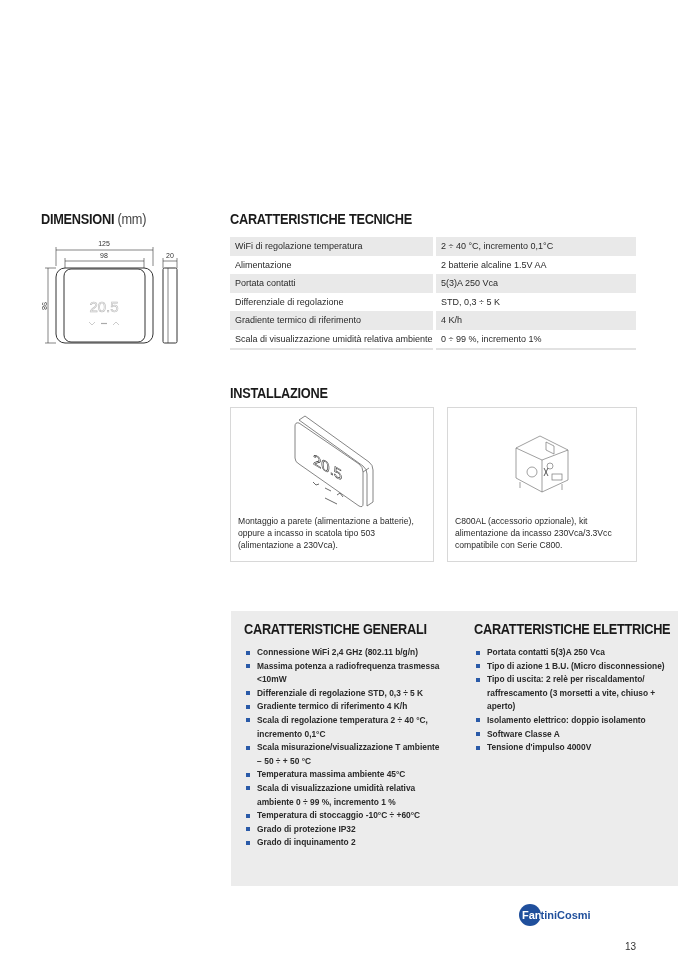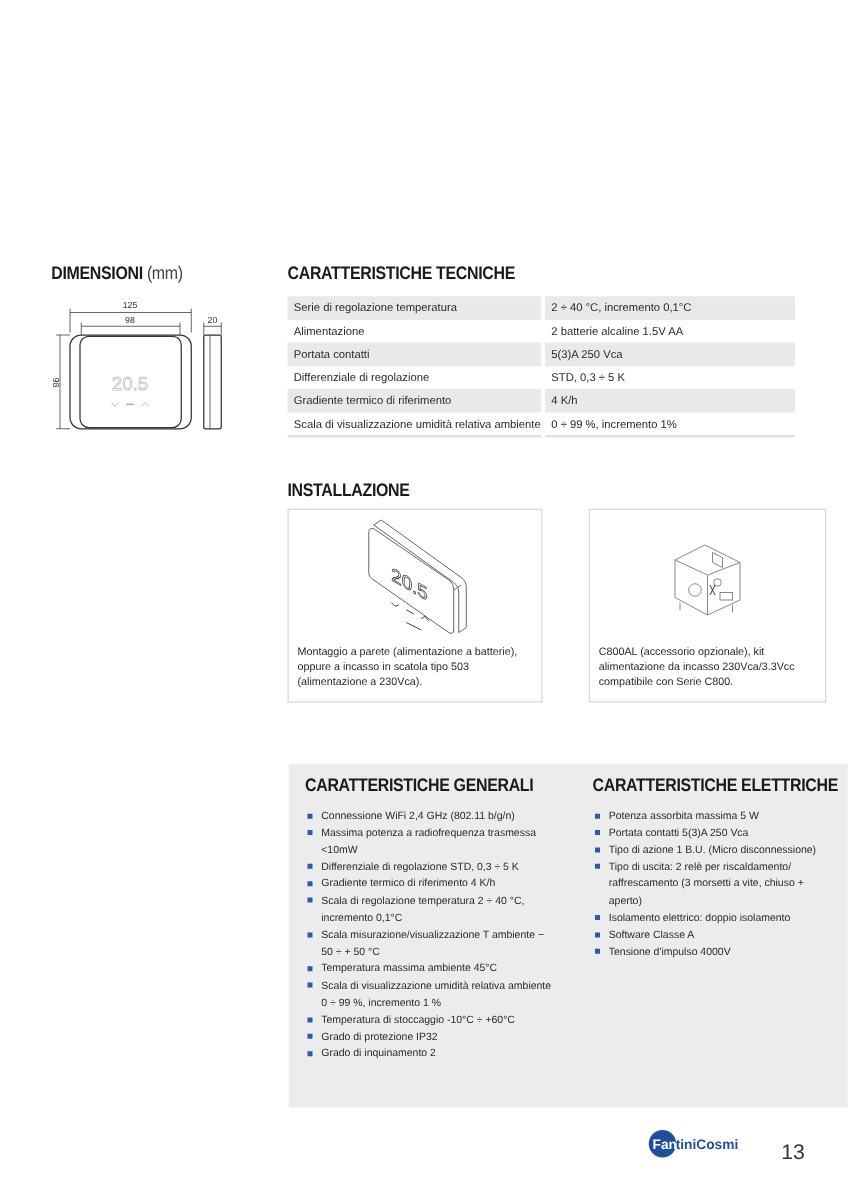--- a/index.html
+++ b/index.html
@@ -34,31 +34,31 @@
     position: absolute; left: 7px; right: 6px; top: 107px; font-size: 8.6px; line-height: 12px; color: #2a2a2a;
   }
   .inst-box svg { position: absolute; }
 
   
   #specs-panel {
     position: absolute; left: 231px; top: 611px; width: 500px; height: 275px; background: #ececec;
   }
   .spec-col { position: absolute; top: 10px; }
   .spec-col .h-title { position: relative; font-size: 14.5px; display: block; margin-bottom: 9px; }
-  .spec-col ul { list-style: none; margin: 0; padding: 0; }
+  .spec-col ul { list-style: none; margin: 0; padding: 0; font-weight: bold; }
   .spec-col li {
     position: relative; padding-left: 13px; font-size: 8.4px; line-height: 13.6px; color: #2a2a2a;
   }
   .spec-col li::before {
     content: ""; position: absolute; left: 2px; top: 4.5px; width: 4px; height: 4px; background: #2a5aa8;
   }
 
   
   #logo { position: absolute; left: 518px; top: 903px; height: 24px; }
-  #page-num { position: absolute; left: 625px; top: 912px; font-size: 17px; color: #333; }
+  #page-num { position: absolute; left: 625px; top: 941px; font-size: 10px; color: #333; }
 </style>
 </head>
 <body>
 
 <div class="h-title" style="left:41px; top:211px;">
   <span>DIMENSIONI</span>
   <span class="unit">(mm)</span>
 </div>
 
 <svg id="dim" viewBox="0 0 160 112" xmlns="http://www.w3.org/2000/svg">
@@ -93,21 +93,21 @@
   <text x="68" y="22" font-size="7" text-anchor="middle" fill="#333">98</text>
   <text x="134" y="22" font-size="7" text-anchor="middle" fill="#333">20</text>
   <text x="6" y="70" font-size="7" text-anchor="middle" fill="#333" transform="rotate(90 6 70)">98</text>
   <text x="68" y="76" font-size="15" text-anchor="middle" fill="none" stroke="#bbb" stroke-width="0.6">20.5</text>
 </svg>
 
 <div class="h-title" style="left:230px; top:211px;">CARATTERISTICHE TECNICHE</div>
 <table id="tech-table">
   <tbody>
       <tr class="odd">
-    <td class="c1">Serie di regolazione temperatura</td>
+    <td class="c1">WiFi di regolazione temperatura</td>
     <td>2 ÷ 40 °C, incremento 0,1°C</td>
   </tr>
   <tr>
     <td class="c1">Alimentazione</td>
     <td>2 batterie alcaline 1.5V AA</td>
   </tr>
   <tr class="odd">
     <td class="c1">Portata contatti</td>
     <td>5(3)A 250 Vca</td>
   </tr>
@@ -141,21 +141,21 @@
     <g stroke="#444" stroke-width="0.8" fill="none">
       <polyline points="22,70 25,73 28,72"></polyline>
       <line x1="34" y1="76" x2="40" y2="79"></line>
       <polyline points="46,83 49,81 52,85"></polyline>
       <line x1="34" y1="86" x2="46" y2="92"></line>
     </g>
   </svg>
   <div class="caption">Montaggio a parete (alimentazione a batterie), oppure a incasso in scatola tipo 503 (alimentazione a 230Vca).</div>
 </div>
 
-<div class="inst-box" style="left:447px; width:188px;margin-left:24px;">
+<div class="inst-box" style="left:447px; width:188px;">
   <svg style="left:62px; top:22px;" width="64" height="66" viewBox="0 0 64 66">
     <g fill="none" stroke="#777" stroke-width="0.7">
       <path d="M6 18 L30 6 L58 20 L58 50 L32 62 L6 48 Z"></path>
       <path d="M6 18 L32 30 L58 20"></path>
       <line x1="32" y1="30" x2="32" y2="62"></line>
       <circle cx="22" cy="42" r="5"></circle>
       <circle cx="40" cy="36" r="3"></circle>
       <rect x="42" y="44" width="10" height="6"></rect>
       <path d="M36 12 L44 16 L44 24 L36 20 Z"></path>
       <line x1="10" y1="52" x2="10" y2="58"></line>
@@ -182,21 +182,20 @@
       <li>Temperatura massima ambiente 45°C</li>
       <li>Scala di visualizzazione umidità relativa ambiente 0 ÷ 99 %, incremento 1 %</li>
       <li>Temperatura di stoccaggio -10°C ÷ +60°C</li>
       <li>Grado di protezione IP32</li>
       <li>Grado di inquinamento 2</li>
     </ul>
   </div>
   <div class="spec-col" style="left:215px; width:195px;margin-left:28px;">
     <span class="h-title">CARATTERISTICHE ELETTRICHE</span>
     <ul>
-      <li>Potenza assorbita massima 5 W</li>
       <li>Portata contatti 5(3)A 250 Vca</li>
       <li>Tipo di azione 1 B.U. (Micro disconnessione)</li>
       <li>Tipo di uscita: 2 relè per riscaldamento/ raffrescamento (3 morsetti a vite, chiuso + aperto)</li>
       <li>Isolamento elettrico: doppio isolamento</li>
       <li>Software Classe A</li>
       <li>Tensione d'impulso 4000V</li>
     </ul>
   </div>
 </div>
 

